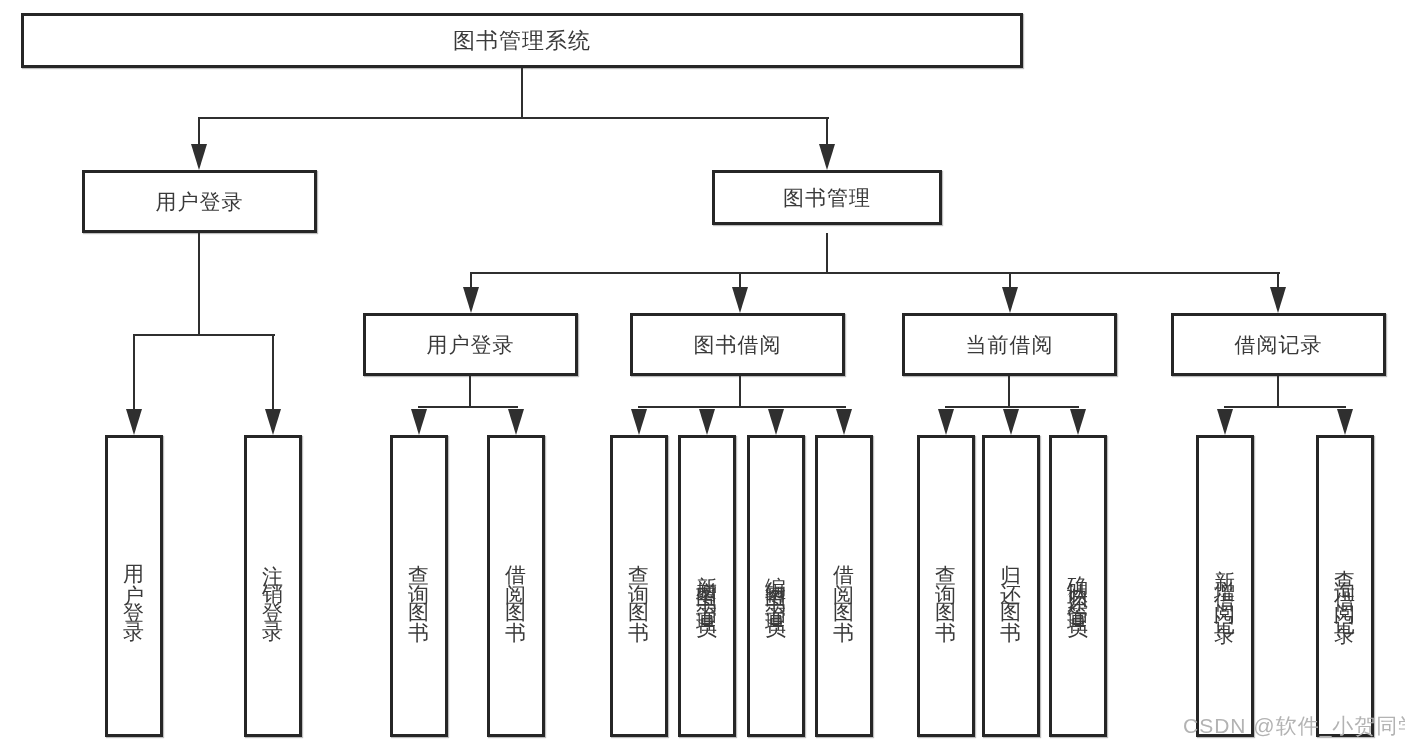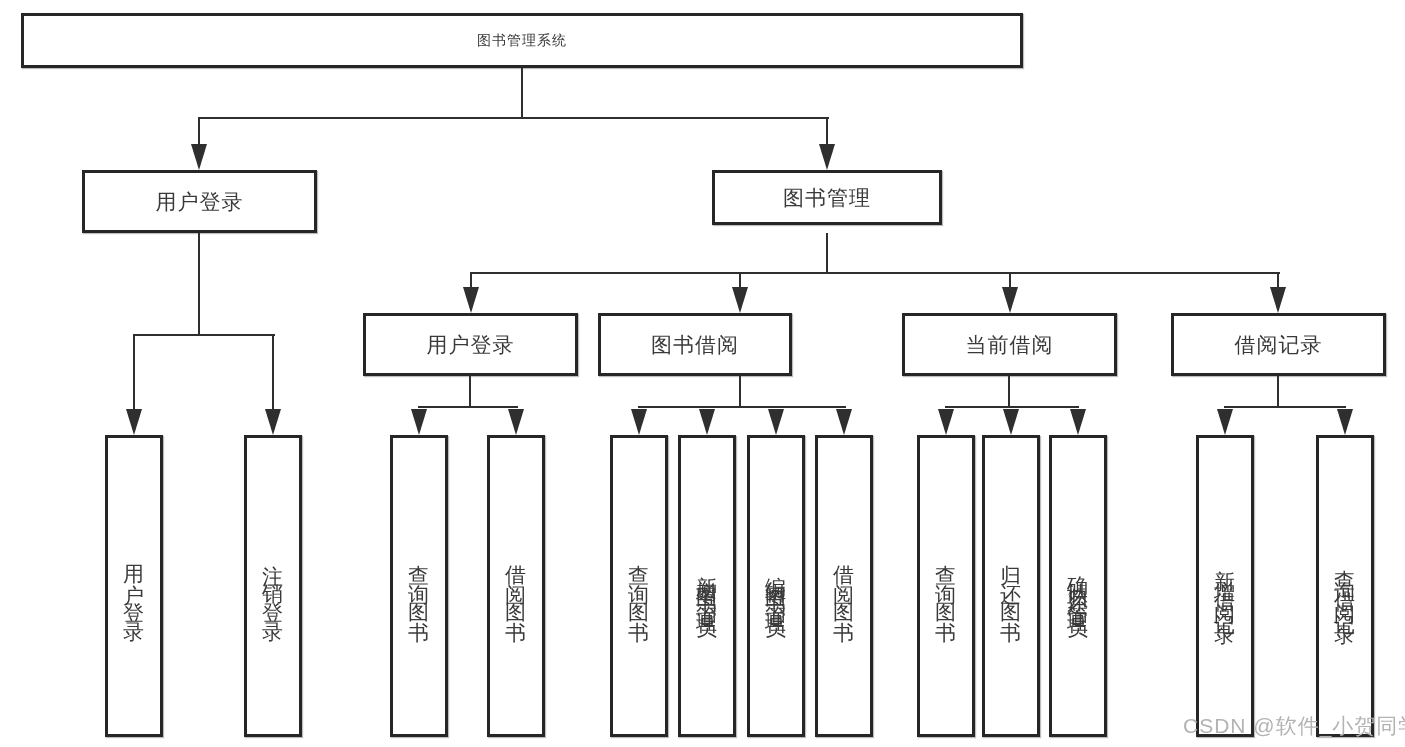--- a/index.html
+++ b/index.html
@@ -6,21 +6,21 @@
   .canvas{
     position:relative;width:1405px;height:747px;background:#ffffff;
     font-family:"Liberation Sans","DejaVu Sans",sans-serif;overflow:hidden;
   }
   .box{
     position:absolute;box-sizing:border-box;background:#ffffff;
     border:3px solid #262626;display:flex;align-items:center;justify-content:center;
     box-shadow:1px 1px 1px rgba(110,110,110,0.45);
   }
   .h-label{font-size:21px;color:#3a3a3a;letter-spacing:1px;white-space:nowrap;}
-  .title-label{font-size:14px;}
+  .title-label{font-size:22px;}
   .v-label{
     writing-mode:vertical-rl;text-orientation:mixed;
     font-size:21px;color:#3a3a3a;line-height:1;
   }
   .ls-wide{letter-spacing:19px;}
   .ls-mid{letter-spacing:11px;}
   .ls-tight{letter-spacing:6px;}
   .line{position:absolute;background:#2f2f2f;}
   .arrow{
     position:absolute;width:0;height:0;
@@ -44,21 +44,21 @@
   <div class="box" style="left:82px;top:170px;width:235px;height:63px">
     <span class="h-label">用户登录</span>
   </div>
   <div class="box" style="left:712px;top:170px;width:230px;height:55px">
     <span class="h-label">图书管理</span>
   </div>
 
   <div class="box" style="left:363px;top:313px;width:215px;height:63px">
     <span class="h-label">用户登录</span>
   </div>
-  <div class="box" style="left:598px;top:313px;width:194px;height:63px">
+  <div class="box" style="left:630px;top:313px;width:215px;height:63px">
     <span class="h-label">图书借阅</span>
   </div>
   <div class="box" style="left:1171px;top:313px;width:215px;height:63px">
     <span class="h-label">借阅记录</span>
   </div>
   <div class="box" style="left:902px;top:313px;width:215px;height:63px">
     <span class="h-label">当前借阅</span>
   </div>
 
   <div class="box" style="left:105px;top:435px;width:58px;height:302px">

